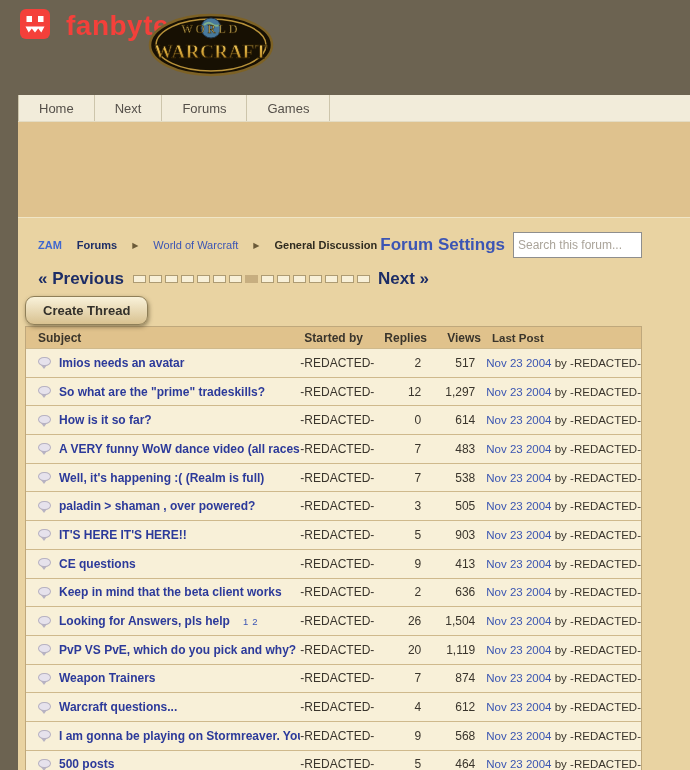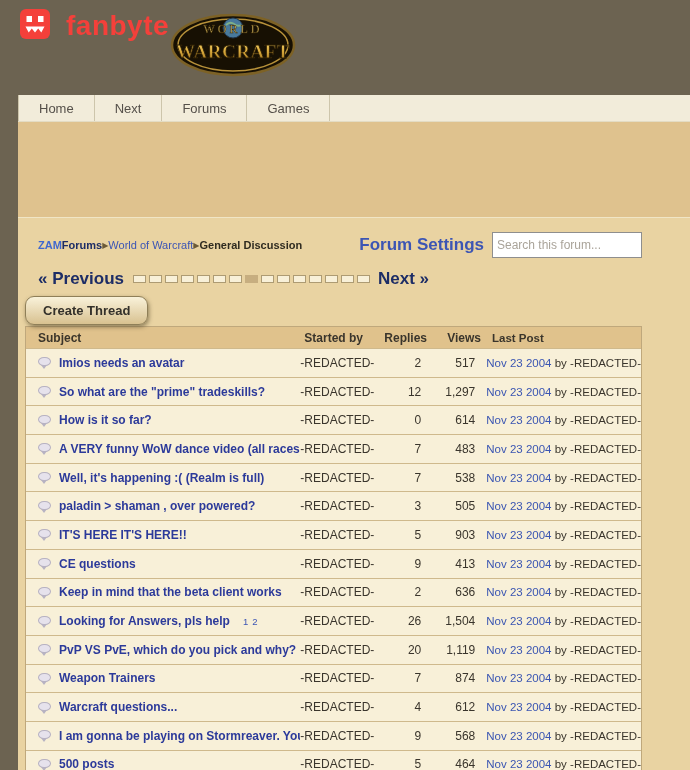--- a/index.html
+++ b/index.html
@@ -7,46 +7,46 @@
   body {
     width:690px; height:770px; overflow:hidden; position:relative;
     background:#6c6351;
     font-family:"Liberation Sans", sans-serif;
     -webkit-font-smoothing:antialiased;
   }
   
   .site-header { position:relative; height:95px; background:#6c6351; }
   .brand { position:absolute; left:20px; top:9px; display:flex; align-items:center; gap:16px; }
   .brand-text { color:#f4403a; font-size:28px; font-weight:bold; letter-spacing:0.5px; }
-  .wow-logo { position:absolute; left:170px; top:13px; }
+  .wow-logo { position:absolute; left:148px; top:13px; }
   
   .page { position:absolute; left:18px; top:95px; width:672px; height:675px; background:#e9d3a2; }
   
   .navbar { display:flex; height:27px; background:#f2ecda; border-bottom:1px solid #e3dcc4; }
   .nav-tab {
     display:flex; align-items:center; gap:6px; padding:0 20px;
     border-right:1px solid #cdc5ab; color:#55504a; font-size:13px; cursor:pointer;
   }
   .nav-tab:first-child { border-left:1px solid #cdc5ab; }
   .feather { display:inline-flex; }
   
   .banner { height:96px; background:#dfc28e; border-bottom:1px solid #f0e5c6; }
   
   .content { padding:0 0 0 0; }
   .toolbar-row { display:flex; align-items:center; margin:14px 48px 0 20px; }
-  .breadcrumb { display:flex; align-items:center; gap:0; font-size:11px; white-space:nowrap; }
+  .breadcrumb { display:flex; align-items:center; gap:15px; font-size:11px; white-space:nowrap; }
   .bc-zam { color:#4168cf; font-weight:bold; }
   .bc-root { color:#1d2d66; font-weight:bold; }
   .bc-sep { color:#6b5a38; font-size:8px; }
   .bc-link { color:#3c55b4; text-decoration:none; }
   .bc-current { color:#2f2b20; font-weight:bold; }
   .toolbar-right { margin-left:auto; display:flex; align-items:center; gap:8px; }
   .forum-settings { color:#3c55b4; font-size:17px; font-weight:bold; text-decoration:none; white-space:nowrap; }
   .search-input {
-    width:150px; height:19px; border:1px solid #8e8e8e; background:#ffffff;
+    width:129px; height:19px; border:1px solid #8e8e8e; background:#ffffff;
     font-size:12px; padding:12px 4px; color:#000000; font-family:"Liberation Sans", sans-serif;
   }
   .search-input::placeholder { color:#aaa49a; }
   
   .pagination { display:flex; align-items:center; gap:3px; margin:11px 10px 0 20px; flex-wrap:nowrap; }
   .pg-prev, .pg-next { color:#1d2d66; font-size:17px; font-weight:bold; text-decoration:none; white-space:nowrap; }
   .pg-prev { margin-right:6px; } .pg-next { margin-left:5px; }
   .page-box {
     display:inline-block; background:#f8f0d8; border:1px solid #ad9b73; color:#3c55b4;
     font-size:10px; padding:3px 4px; text-decoration:none; min-width:13px; text-align:center;

